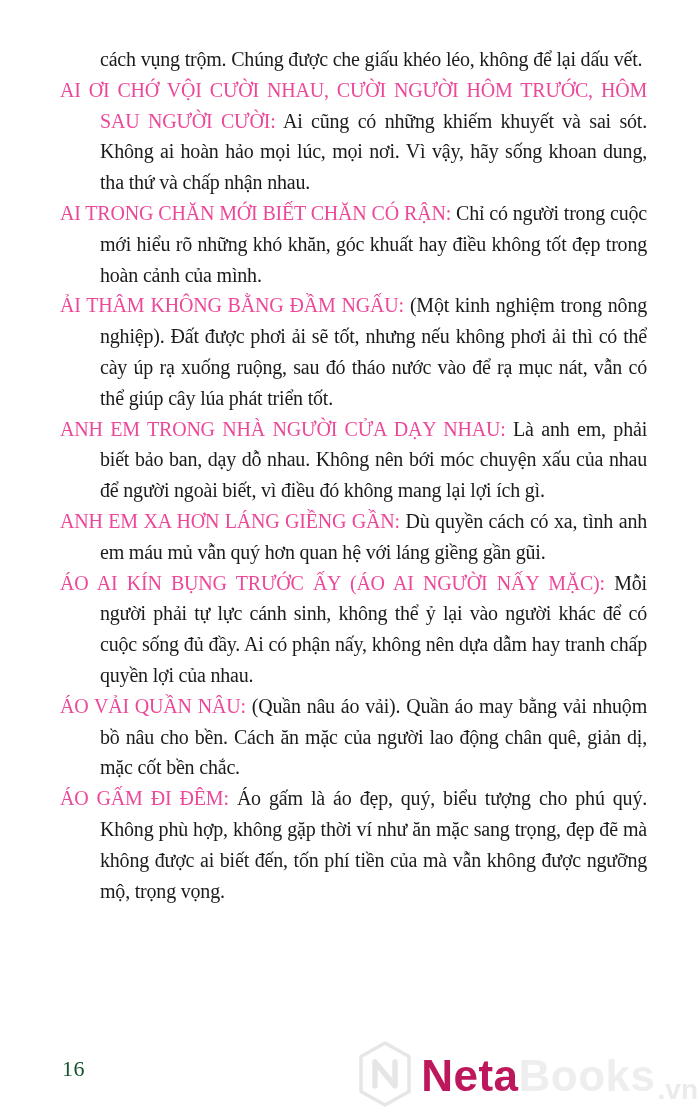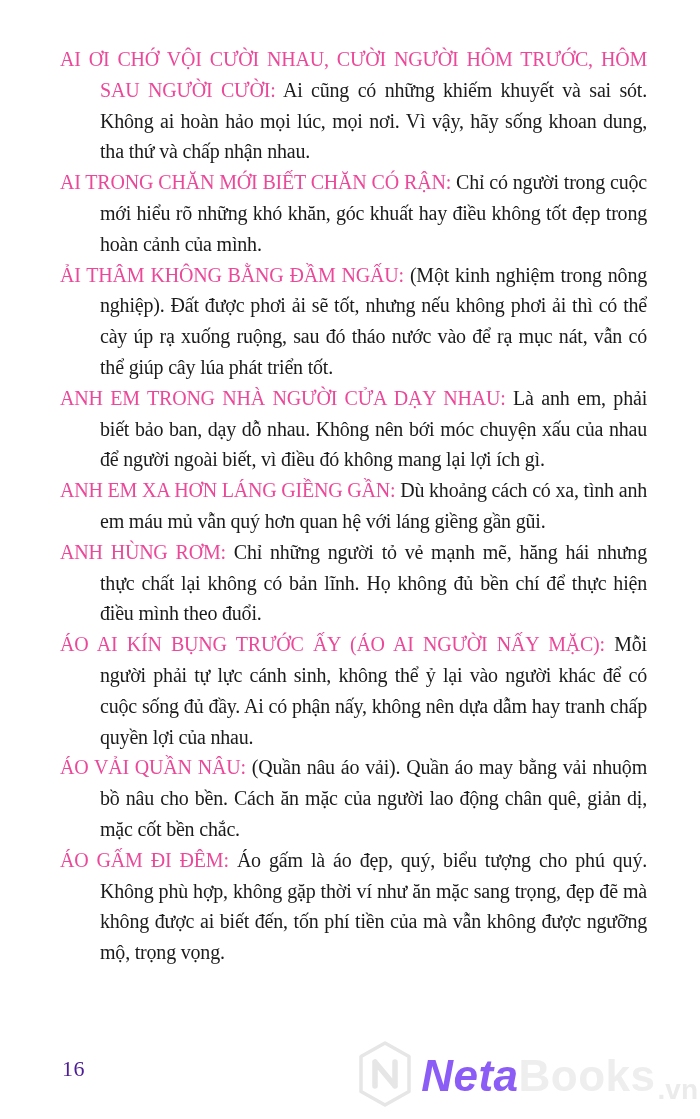--- a/index.html
+++ b/index.html
@@ -29,59 +29,60 @@
   p.entry { padding-left: 40px; text-indent: -40px; }
   .hw { color: #ec4899; }
   .def { color: #1b1b1b; }
 
   .page-number {
     position: absolute;
     left: 62px;
     top: 1056px;
     font-size: 22px;
     letter-spacing: 0.5px;
-    color: #4c1d95;
+    color: #14532d;
   }
 
   .watermark {
     position: absolute;
     right: 2px;
     top: 1040px;
     height: 72px;
     display: flex;
     align-items: center;
     font-family: "Liberation Sans", sans-serif;
     white-space: nowrap;
     user-select: none;
   }
   .wm-logo { margin-right: 8px; }
   .wm-text {
     font-size: 44px;
     font-weight: bold;
     letter-spacing: 0.5px;
     line-height: 1;
   }
-  .wm-neta  { color: #8b5cf6; font-style: italic; }
+  .wm-neta  { color: #be185d; }
   .wm-books { color: #eeeeee; }
   .wm-tld {
     font-size: 28px;
     font-weight: bold;
     color: #ebebeb;
     align-self: flex-end;
     margin-bottom: 6px;
     margin-left: 2px;
   }
 </style>
 </head>
 <body>
 
 <div class="page">
 
   <div class="text-block">
 
+    <p class="cont">cách vụng trộm. Chúng được che giấu khéo léo, không để lại dấu vết.</p>
 
     <p class="entry">
       <span class="hw">AI ƠI CHỚ VỘI CƯỜI NHAU, CƯỜI NGƯỜI HÔM TRƯỚC, HÔM SAU NGƯỜI CƯỜI:</span>
       <span class="def">Ai cũng có những khiếm khuyết và sai sót. Không ai hoàn hảo mọi lúc, mọi nơi. Vì vậy, hãy sống khoan dung, tha thứ và chấp nhận nhau.</span>
     </p>
 
     <p class="entry">
       <span class="hw">AI TRONG CHĂN MỚI BIẾT CHĂN CÓ RẬN:</span>
       <span class="def">Chỉ có người trong cuộc mới hiểu rõ những khó khăn, góc khuất hay điều không tốt đẹp trong hoàn cảnh của mình.</span>
     </p>
@@ -91,27 +92,23 @@
       <span class="def">(Một kinh nghiệm trong nông nghiệp). Đất được phơi ải sẽ tốt, nhưng nếu không phơi ải thì có thể cày úp rạ xuống ruộng, sau đó tháo nước vào để rạ mục nát, vẫn có thể giúp cây lúa phát triển tốt.</span>
     </p>
 
     <p class="entry">
       <span class="hw">ANH EM TRONG NHÀ NGƯỜI CỬA DẠY NHAU:</span>
       <span class="def">Là anh em, phải biết bảo ban, dạy dỗ nhau. Không nên bới móc chuyện xấu của nhau để người ngoài biết, vì điều đó không mang lại lợi ích gì.</span>
     </p>
 
     <p class="entry">
       <span class="hw">ANH EM XA HƠN LÁNG GIỀNG GẦN:</span>
-      <span class="def">Dù khoảng cách có xa, tình anh em máu mủ vẫn quý hơn quan hệ với láng giềng gần gũi.</span>
+      <span class="def">Dù quyền cách có xa, tình anh em máu mủ vẫn quý hơn quan hệ với láng giềng gần gũi.</span>
     </p>
 
-    <p class="entry">
-      <span class="hw">ANH HÙNG RƠM:</span>
-      <span class="def">Chỉ những người tỏ vẻ mạnh mẽ, hăng hái nhưng thực chất lại không có bản lĩnh. Họ không đủ bền chí để thực hiện điều mình theo đuổi.</span>
-    </p>
 
     <p class="entry">
       <span class="hw">ÁO AI KÍN BỤNG TRƯỚC ẤY (ÁO AI NGƯỜI NẤY MẶC):</span>
       <span class="def">Mỗi người phải tự lực cánh sinh, không thể ỷ lại vào người khác để có cuộc sống đủ đầy. Ai có phận nấy, không nên dựa dẫm hay tranh chấp quyền lợi của nhau.</span>
     </p>
 
     <p class="entry">
       <span class="hw">ÁO VẢI QUẦN NÂU:</span>
       <span class="def">(Quần nâu áo vải). Quần áo may bằng vải nhuộm bồ nâu cho bền. Cách ăn mặc của người lao động chân quê, giản dị, mặc cốt bền chắc.</span>
     </p>

